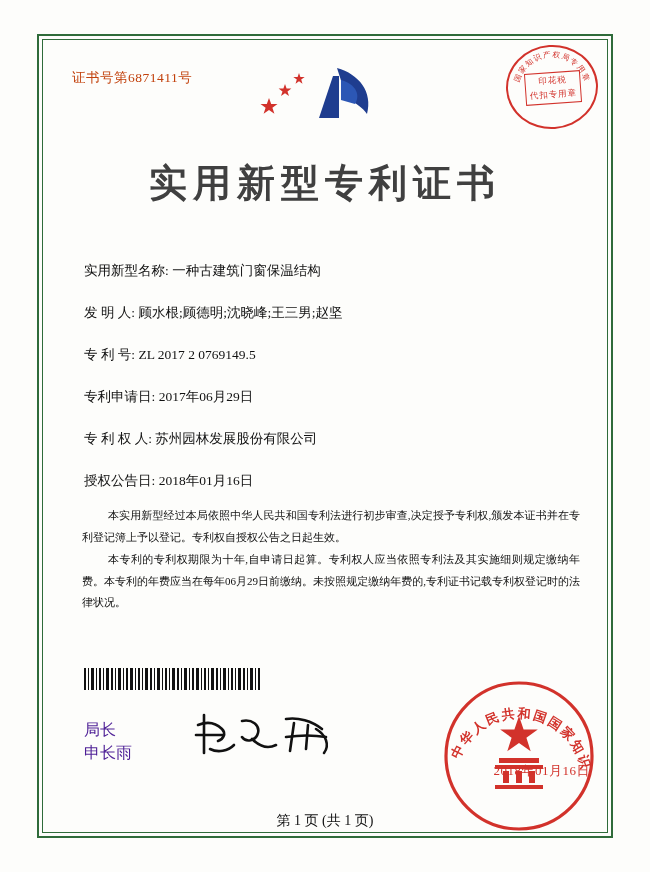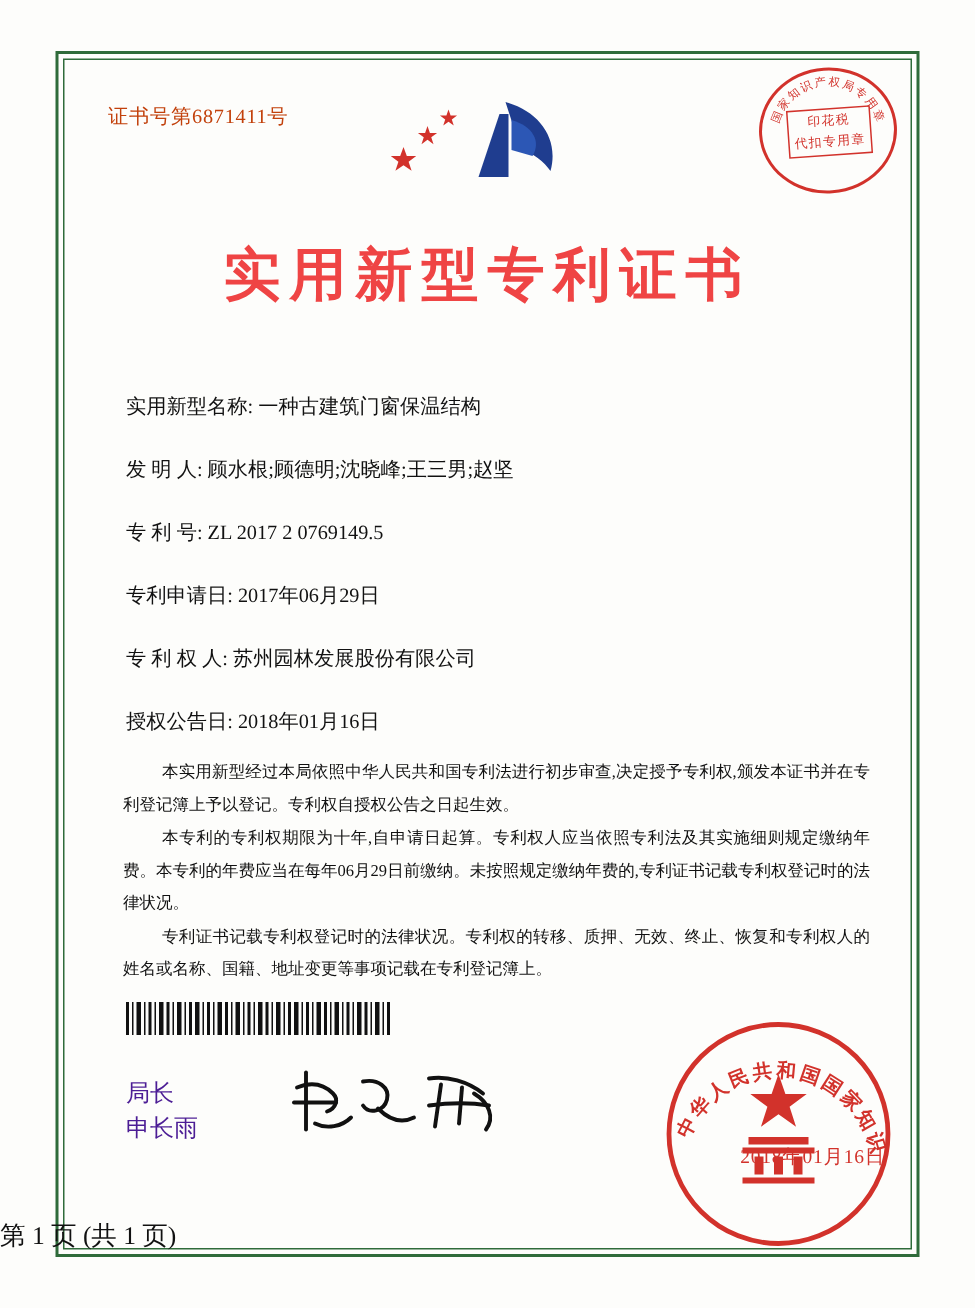--- a/index.html
+++ b/index.html
@@ -94,21 +94,21 @@
   
   .main-title {
     position: absolute;
     left: 0;
     right: 0;
     top: 158px;
     text-align: center;
     font-size: 38px;
     font-weight: bold;
     letter-spacing: 6px;
-    color: #ef4444;
+    color: #404040;
     font-family: "Liberation Serif", "DejaVu Serif", serif;
   }
 
   
   .fields {
     position: absolute;
     left: 84px;
     top: 238px;
     right: 70px;
     margin-top: 23px;
@@ -188,22 +188,22 @@
     letter-spacing: 0.5px;
     font-family: "Liberation Serif", serif;
   }
 
   
   .page-footer {
     position: absolute;
     left: 0;
     right: 0;
     top: 812px;
-    text-align: left;
-    font-size: 17px;
+    text-align: center;
+    font-size: 14px;
     color: #111;
   }
 </style>
 </head>
 <body>
 
 <div class="page">
 
   <div class="border-outer"></div>
   <div class="border-inner"></div>
@@ -267,21 +267,20 @@
     </div>
     <div class="field-row">
       <span class="field-label">授权公告日:</span>
       <span class="field-value">2018年01月16日</span>
     </div>
   </div>
 
   <div class="body-text">
     <p>本实用新型经过本局依照中华人民共和国专利法进行初步审查,决定授予专利权,颁发本证书并在专利登记簿上予以登记。专利权自授权公告之日起生效。</p>
     <p>本专利的专利权期限为十年,自申请日起算。专利权人应当依照专利法及其实施细则规定缴纳年费。本专利的年费应当在每年06月29日前缴纳。未按照规定缴纳年费的,专利证书记载专利权登记时的法律状况。</p>
-    <p>专利证书记载专利权登记时的法律状况。专利权的转移、质押、无效、终止、恢复和专利权人的姓名或名称、国籍、地址变更等事项记载在专利登记簿上。</p>
   </div>
 
   <div class="barcode">
     <svg viewBox="0 0 178 22" width="178" height="22">
       <g fill="#111">
         <rect x="0" y="0" width="2" height="22"></rect>
           <rect x="4" y="0" width="1" height="22"></rect>
         <rect x="7" y="0" width="3" height="22"></rect>
           <rect x="12" y="0" width="1" height="22"></rect>
         <rect x="15" y="0" width="2" height="22"></rect>

